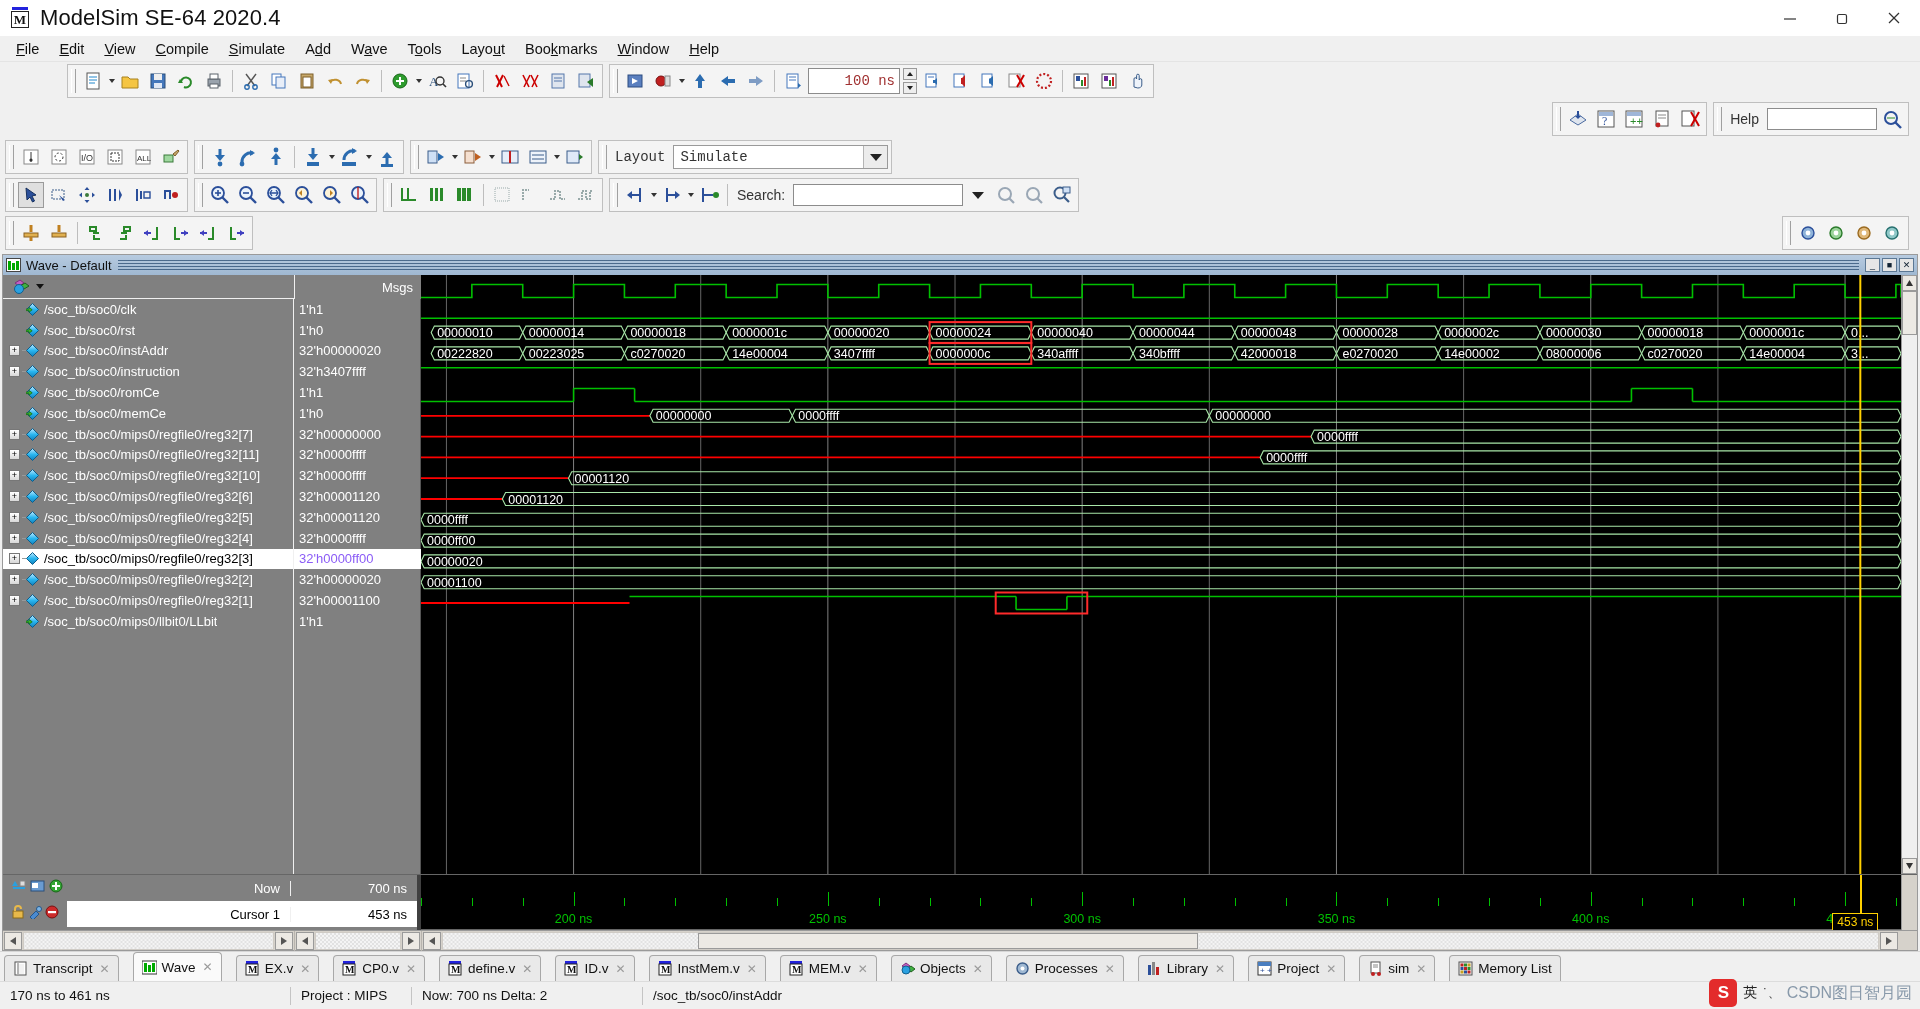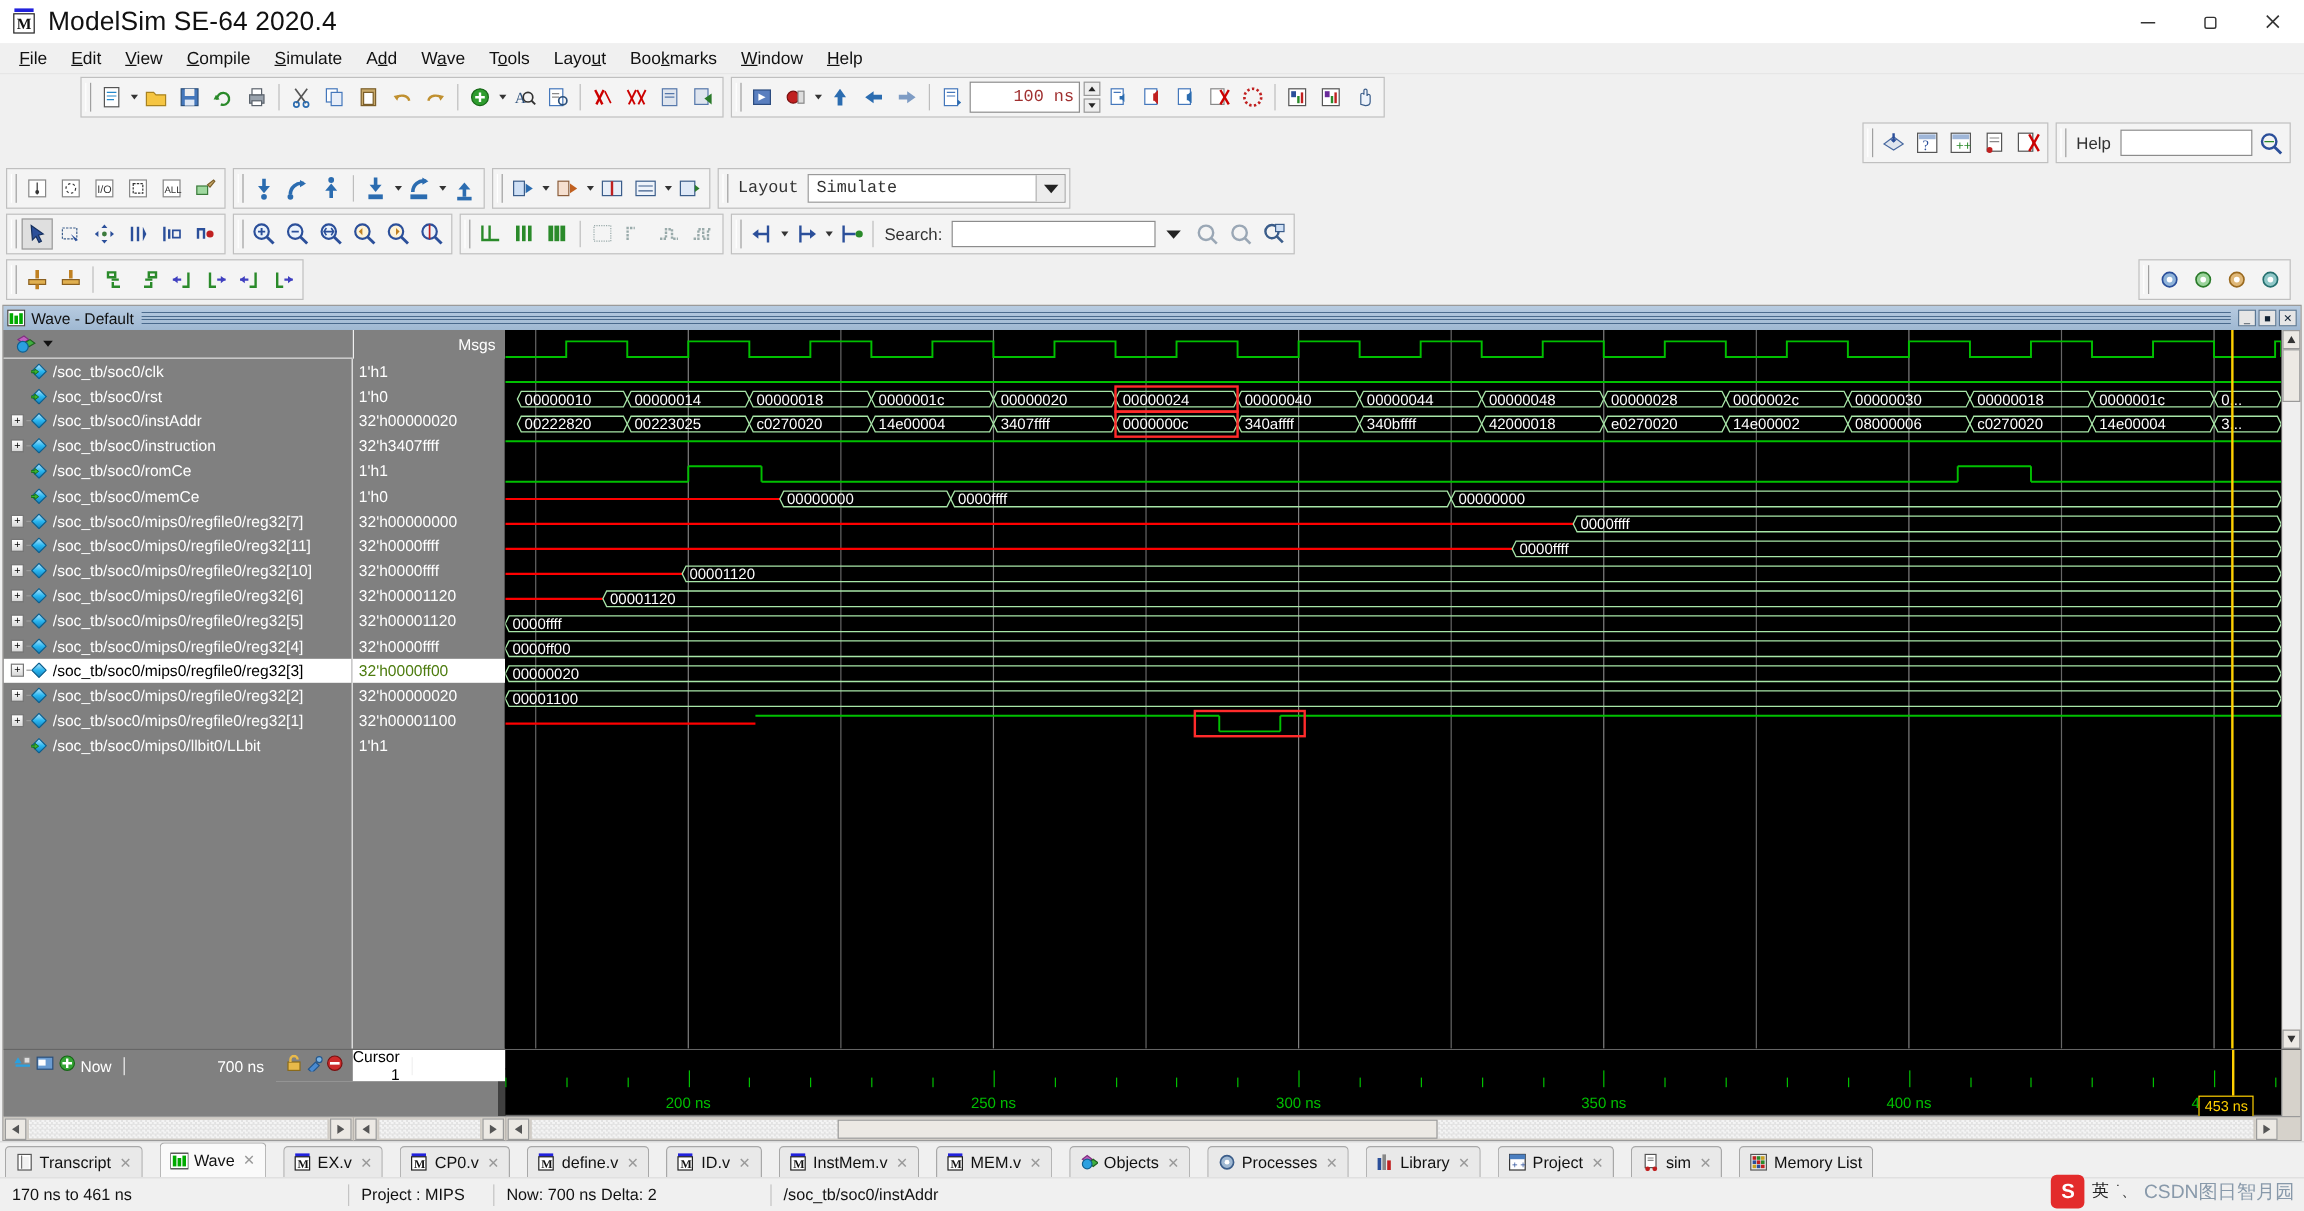--- a/index.html
+++ b/index.html
@@ -126,33 +126,33 @@
   .plus.hidden { visibility:hidden; }
   .dash { width:4px; height:1px; background:#999; flex:none; }
   .diamond { width:13px;height:13px;flex:none;margin-right:5px; position:relative;}
   .diamond svg { display:block; }
   .sig-name { overflow:hidden; text-overflow:clip; }
 
   .msg-row {
     height:20.8px; display:flex; align-items:center; font-size:13px; color:#ffffff;
     padding-left:5px; white-space:nowrap;
   }
-  .msg-row.sel { background:#ffffff; color:#4d7c0f; }
+  .msg-row.sel { background:#ffffff; color:#8b5cf6; }
 
   
   .wave-pane { flex:1 1 auto; min-width:0; display:flex; flex-direction:column; background:#000; position:relative; }
   .wave-canvas-wrap { flex:1 1 auto; position:relative; overflow:hidden; background:#000; }
   .wave-scroll-v { width:16px; flex:none; background:#d6d2cb; border-left:1px solid #9a9a9a; display:flex; flex-direction:column; }
   .sb-arrow { height:16px; background:#ece9e4; border:1px solid #9a9a9a; display:flex;align-items:center;justify-content:center;}
   .sb-thumb { background:#ece9e4; border:1px solid #9a9a9a; }
   .sb-track { flex:1 1 auto; background: #efefef; }
 
   
   .wave-foot { flex:none; display:flex; background:#808080; height:56px; border-top:1px solid #666;}
-  .cursor-panel { width:418px; flex:none; display:flex; flex-direction:row; border-right:6px solid #404040;}
+  .cursor-panel { width:418px; flex:none; display:flex; flex-direction:column; border-right:4px solid #404040;}
   .cursor-row { height:26px; display:flex; align-items:center; }
   .cursor-row .icons { display:flex; gap:3px; padding-left:8px; width:64px; flex:none;}
   .cursor-row .lbl2 { flex:1 1 auto; text-align:right; padding-right:10px; font-size:13px; color:#fff; }
   .cursor-row .val { width:127px; flex:none; text-align:right; padding-right:10px; font-size:13px; color:#fff; border-left:1px solid #f0f0f0;}
   .cursor-row.white { background:#fff; }
   .cursor-row.white .lbl2, .cursor-row.white .val { color:#000; }
   .cursor-row.white .icons { background:#808080; height:26px; align-items:center;}
 
   .timeline { flex:1 1 auto; background:#000; position:relative; min-width:0; overflow:hidden;}
   .tick { position:absolute; bottom:24px; width:1px; background:#00c000; }

